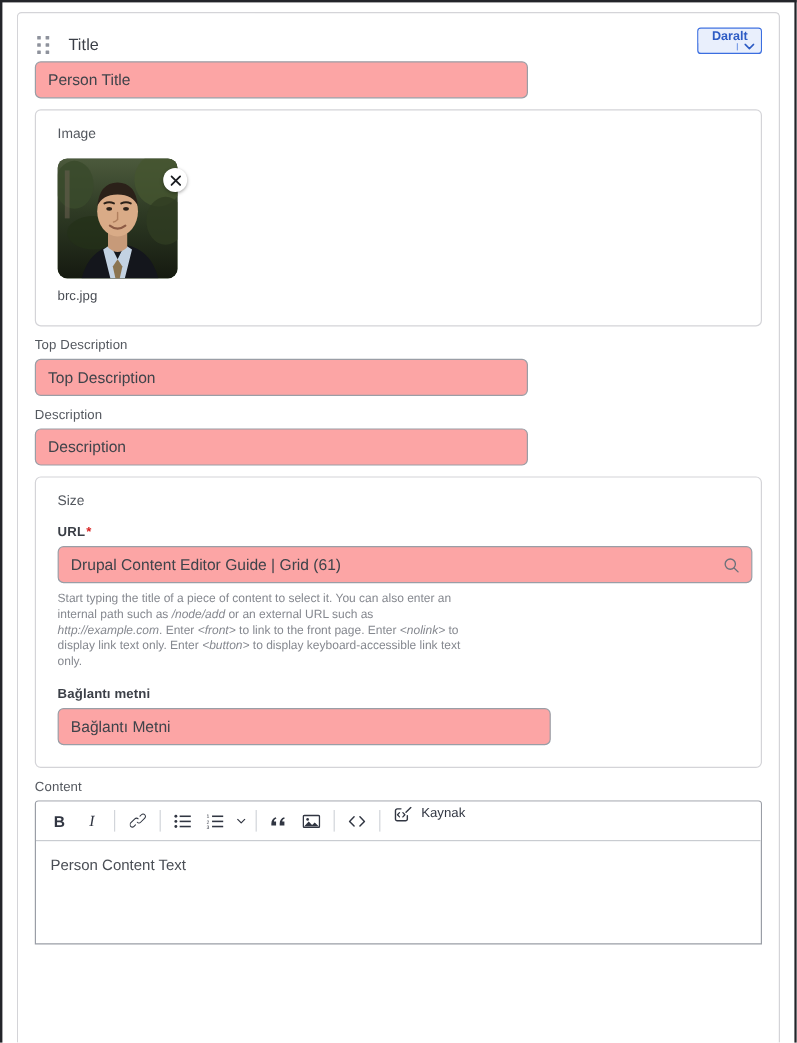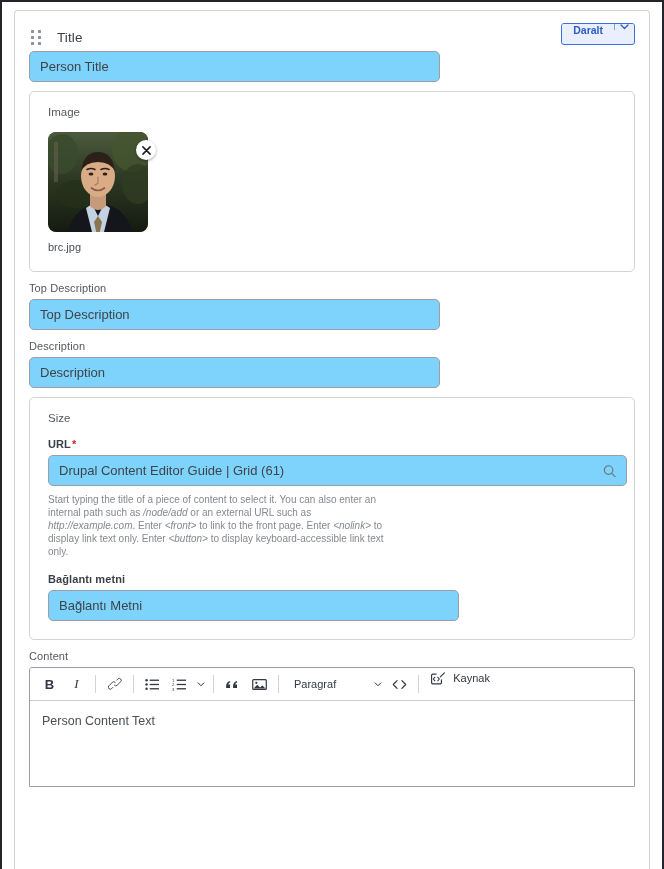--- a/index.html
+++ b/index.html
@@ -68,26 +68,27 @@
     font-size: 13.5px;
     color: #3b3f47;
     letter-spacing: .1px;
   }
 
   .collapse-group {
     position: absolute;
     right: 14px;
     top: 12px;
     display: flex;
-    align-items: flex-start;
+    align-items: flex-end;
     height: 22px;
     border: 1px solid #3b6ee0;
     border-radius: 3px;
     background: #e9effc;
     overflow: hidden;
+    flex-direction: column;
   }
   .collapse-btn {
     font-size: 10.5px;
     color: #2d5bc4;
     padding: 0 11px;
     display: flex;
     align-items: center;
     background: #e9effc;
     border: none;
     font-family: inherit;
@@ -114,21 +115,21 @@
     letter-spacing: .1px;
   }
   .f-label.bold { font-weight: bold; color: #3b3f47; }
   .req { color: #d72222; margin-left: 1px; }
 
   .text-input {
     display: block;
     height: 31px;
     border: 1px solid #9a9ea6;
     border-radius: 5px;
-    background: #7dd3fc;
+    background: #fca5a5;
     font-size: 13px;
     color: #3f434a;
     padding: 0 10px;
     line-height: 29px;
     font-family: inherit;
     width: 100%;
   }
   .w-narrow { width: 411px; }
 
   
@@ -457,26 +458,20 @@
           </svg>
         </button>
         <button class="ck-btn">
           <svg width="15" height="13" viewBox="0 0 16 14" aria-hidden="true">
             <rect x="0.7" y="1.7" width="14.6" height="10.6" rx="1" fill="none" stroke="#313642" stroke-width="1.3"></rect>
             <circle cx="4.6" cy="5.2" r="1.2" fill="#313642"></circle>
             <path d="M1.6 11.4l4-4.2 3 3 2.4-2.2 3.5 3.4z" fill="#313642"></path>
           </svg>
         </button>
         <div class="ck-sep"></div>
-        <div class="ck-dropdown">
-          <span>Paragraf</span>
-          <svg width="8" height="5" viewBox="0 0 9 6" fill="none" aria-hidden="true">
-            <path d="M1 1l3.5 3.5L8 1" stroke="#313642" stroke-width="1.2" stroke-linecap="round" stroke-linejoin="round"></path>
-          </svg>
-        </div>
         <button class="ck-btn">
           <svg width="15" height="11" viewBox="0 0 16 11" fill="none" aria-hidden="true">
             <path d="M5.4 1.4L1.4 5.5l4 4.1M10.6 1.4l4 4.1-4 4.1" stroke="#313642" stroke-width="1.3" stroke-linecap="round" stroke-linejoin="round"></path>
           </svg>
         </button>
         <div class="ck-sep"></div>
         <div class="ck-source">
           <svg width="16" height="14" viewBox="0 0 17 15" fill="none" aria-hidden="true">
             <path d="M6.5 2.2H3.2a1.6 1.6 0 00-1.6 1.6v7.4a1.6 1.6 0 001.6 1.6h7.4a1.6 1.6 0 001.6-1.6V8.4" stroke="#313642" stroke-width="1.25" stroke-linecap="round"></path>
             <path d="M5.2 5.6L3.4 7.5l1.8 1.9M8.2 5.6L10 7.5l-1.8 1.9" stroke="#313642" stroke-width="1.15" stroke-linecap="round" stroke-linejoin="round"></path>

